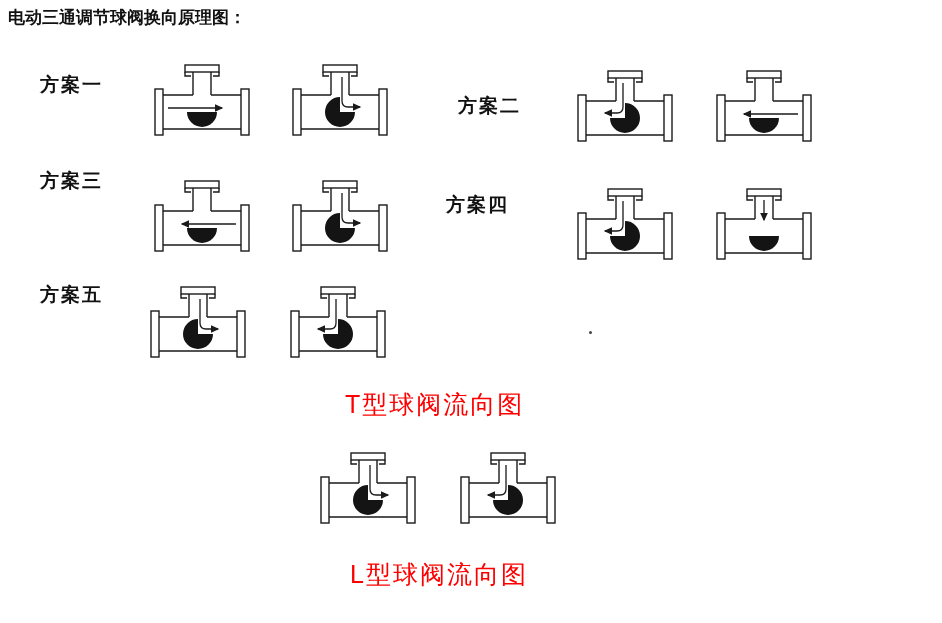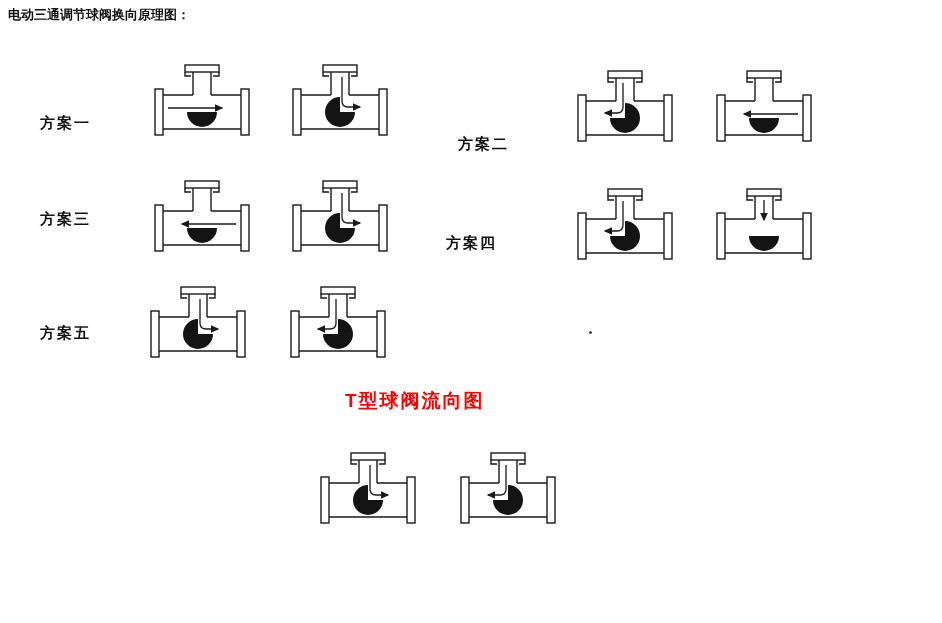--- a/index.html
+++ b/index.html
@@ -2,31 +2,31 @@
 <html><head>
 <meta charset="utf-8">
 <style>
   html,body{margin:0;padding:0;background:#fff;}
   .page{
     position:relative;width:942px;height:623px;background:#ffffff;
     font-family:"Liberation Sans","DejaVu Sans",sans-serif;overflow:hidden;
   }
   .title{
     position:absolute;left:8px;top:6px;
-    font-size:13px;font-weight:bold;color:#111;
+    font-size:17px;font-weight:bold;color:#111;
   }
   .scheme-label{
-    position:absolute;font-size:15px;font-weight:bold;color:#111;
-    letter-spacing:2px;white-space:nowrap;margin-top:42px;
+    position:absolute;font-size:19px;font-weight:bold;color:#111;
+    letter-spacing:2px;white-space:nowrap;
   }
   .valve{
     position:absolute;width:100px;height:80px;
   }
   .caption{
-    position:absolute;font-size:19px;font-weight:bold;color:#fe0000;
+    position:absolute;font-size:25px;font-weight:normal;color:#fe0000;
     letter-spacing:2px;white-space:nowrap;
   }
   .dot{
     position:absolute;width:3px;height:3px;border-radius:50%;background:#444;
   }
 </style>
 </head>
 <body>
 
 <div class="page">
@@ -221,14 +221,15 @@
         <rect x="33" y="3" width="34" height="7" fill="#fff" stroke="#1a1a1a" stroke-width="1.4"></rect>
         <path d="M33,10 v4 h6 M67,10 v4 h-6" fill="none" stroke="#1a1a1a" stroke-width="1.4"></path>
         <path d="M41,10 V33 M59,10 V33" fill="none" stroke="#1a1a1a" stroke-width="1.4"></path>
         <rect x="3" y="27" width="8" height="46" fill="#fff" stroke="#1a1a1a" stroke-width="1.4"></rect>
         <rect x="89" y="27" width="8" height="46" fill="#fff" stroke="#1a1a1a" stroke-width="1.4"></rect>
         <path d="M11,33 H41 M59,33 H89 M11,67 H89" fill="none" stroke="#1a1a1a" stroke-width="1.4"></path>
         <path d="M50,50 L50,35 A15,15 0 1 1 35,50 Z" fill="#141414"></path>
         <path d="M48,15 V39 Q48,45 42,45 H30" fill="none" stroke="#1a1a1a" stroke-width="1.3" marker-end="url(#ah11)"></path>
       </svg></div>
 
+  <div class="caption" style="left: 350px; top: 558px; color: rgb(254, 0, 0);">L型球阀流向图</div>
 
 </div>
 
 </body></html>

